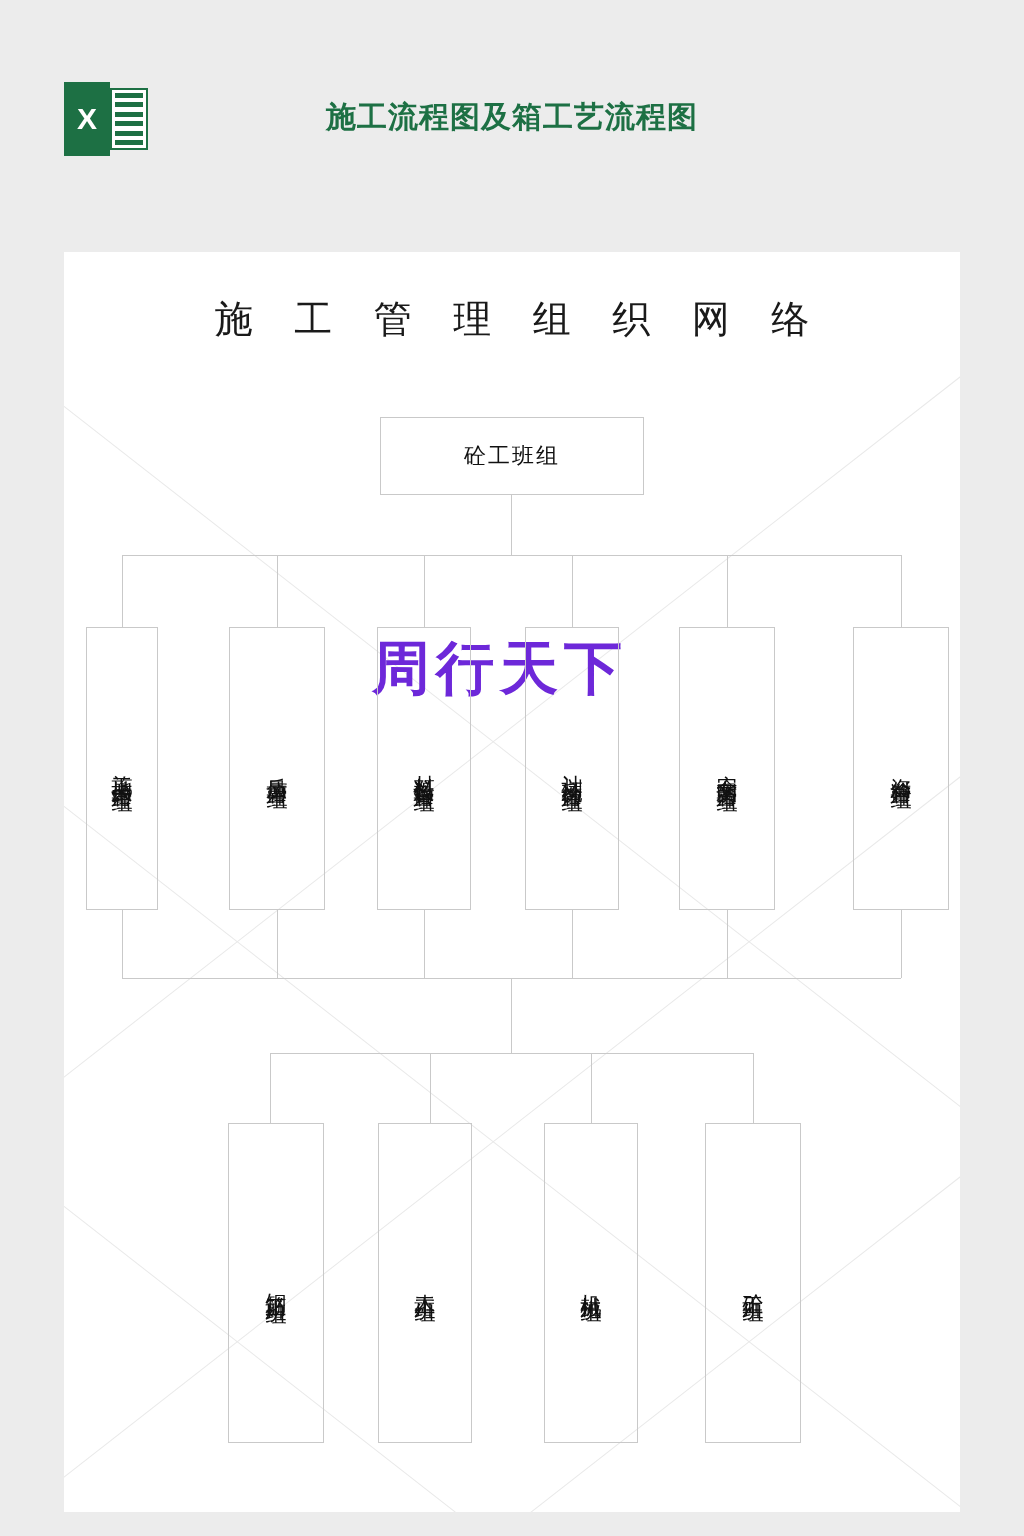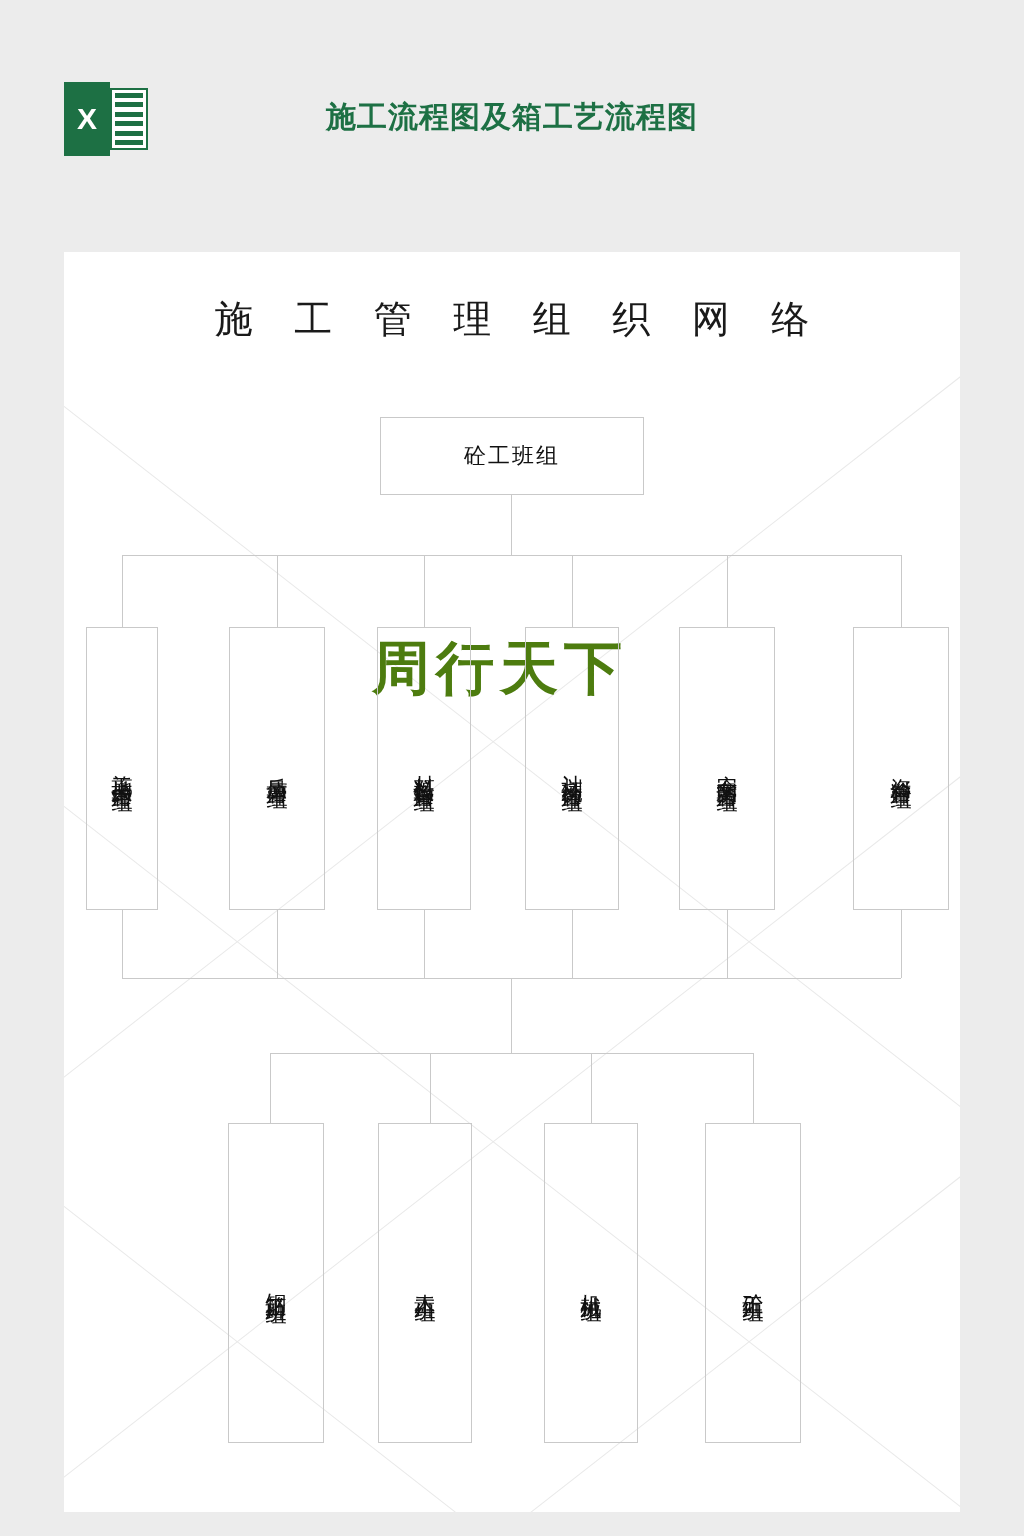--- a/index.html
+++ b/index.html
@@ -123,21 +123,21 @@
     height: 1px;
     width: 1400px;
     transform-origin: 0 0;
   }
   .wm-text {
     position: absolute;
     left: 308px;
     top: 378px;
     font-family: "Liberation Serif", serif;
     font-size: 58px;
-    color: #4d7c0f;
+    color: #6d28d9;
     letter-spacing: 6px;
     font-weight: bold;
   }
 
   
   .node {
     position: absolute;
     border: 1px solid #c9c9c9;
     background: transparent;
     box-sizing: border-box;

